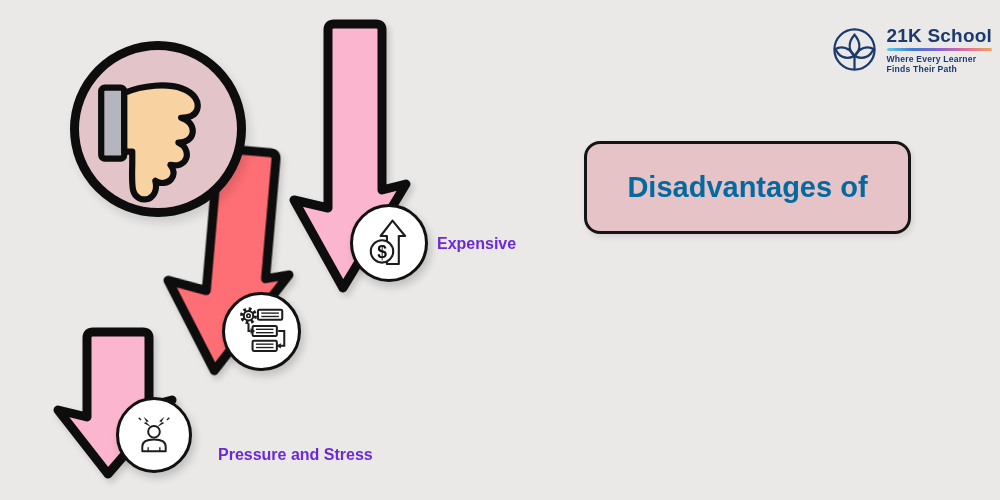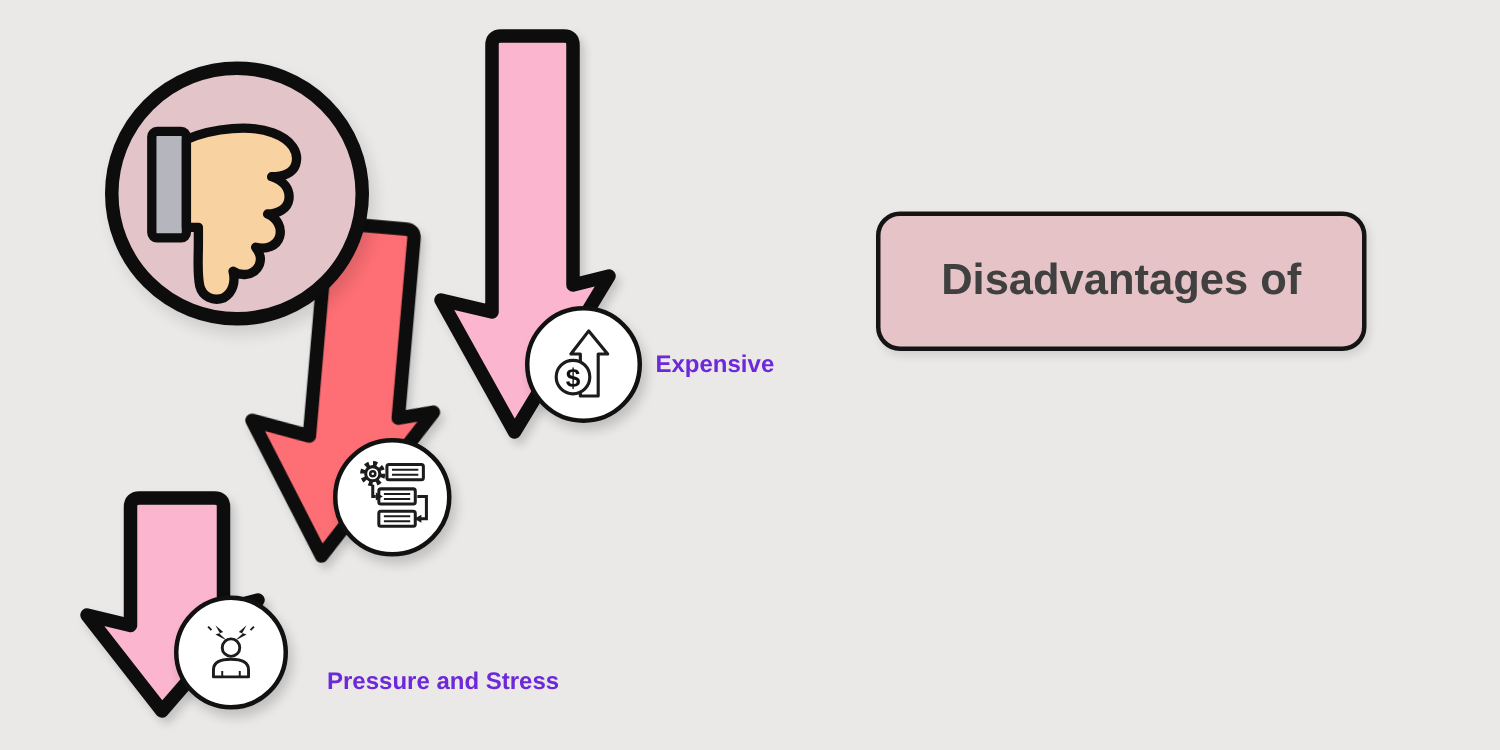--- a/index.html
+++ b/index.html
@@ -12,21 +12,21 @@
   .logo-text{display:flex;flex-direction:column;}
   .brand{font-size:19px;font-weight:bold;letter-spacing:.2px;line-height:20px;}
   .grad-line{height:2.5px;width:100%;margin:2px 0 3px 0;border-radius:2px;}
   .tagline{font-size:8.6px;font-weight:bold;line-height:10px;letter-spacing:.2px;}
 
   
   .title-card{position:absolute;left:584px;top:141px;width:327px;height:93px;
     border:3.5px solid #141414;border-radius:16px;box-sizing:border-box;
     display:flex;flex-direction:column;justify-content:center;align-items:center;
     box-shadow:2px 3px 6px rgba(0,0,0,.10);}
-  .title-card div{font-size:29px;font-weight:bold;color:#404040;line-height:37px;}
+  .title-card div{font-size:29px;font-weight:bold;color:#0369a1;line-height:37px;}
 
   
   .arrow-svg{position:absolute;overflow:visible;}
   .arrow-svg path{stroke:#0d0d0d;stroke-width:9;stroke-linejoin:round;}
   .arrow-shadow{filter:drop-shadow(3px 4px 3px rgba(0,0,0,.16));}
 
   
   .thumb-circle{position:absolute;left:70px;top:41px;width:176px;height:176px;
     border:9px solid #0d0d0d;border-radius:50%;box-sizing:border-box;z-index:4;
     display:flex;align-items:center;justify-content:center;
@@ -133,14 +133,29 @@
           <line x1="60" y1="17" x2="63.5" y2="13.5"></line>
       </g>
     </svg>
   </div>
   <div class="item-label" style="left:218px;top:430px;margin-top:16px;">Pressure and Stress</div>
 
   <div class="title-card" style="background: rgb(230, 195, 199);">
     <div>Disadvantages of</div>
   </div>
 
+  <div class="logo">
+    <svg class="logo-mark" viewBox="0 0 48 48" fill="none" stroke="#1c3a6e" stroke-width="2.3" stroke-linecap="round">
+      <circle cx="24" cy="24" r="20.5"></circle>
+      <path d="M24,9 C30,16 31,24 24,31 C17,24 18,16 24,9 Z"></path>
+      <path d="M23,31 C15,34.5 8,31.5 4.5,23.5 C11,19.5 19,23 23,29"></path>
+      <path d="M25,31 C33,34.5 40,31.5 43.5,23.5 C37,19.5 29,23 25,29"></path>
+      <path d="M24,31 C24,36 24,40 24,43.5"></path>
+    </svg>
+    <div class="logo-text">
+      <div class="brand" style="color: rgb(28, 58, 110);">21K School</div>
+      <div class="grad-line" style="background: linear-gradient(90deg, rgb(98, 201, 232), rgb(63, 122, 208), rgb(138, 99, 210), rgb(227, 111, 154), rgb(242, 162, 92));"></div>
+      <div class="tagline" style="color: rgb(28, 58, 110);">Where Every Learner</div>
+      <div class="tagline" style="color: rgb(28, 58, 110);">Finds Their Path</div>
+    </div>
+  </div>
 
 </div>
 
 </body></html>

